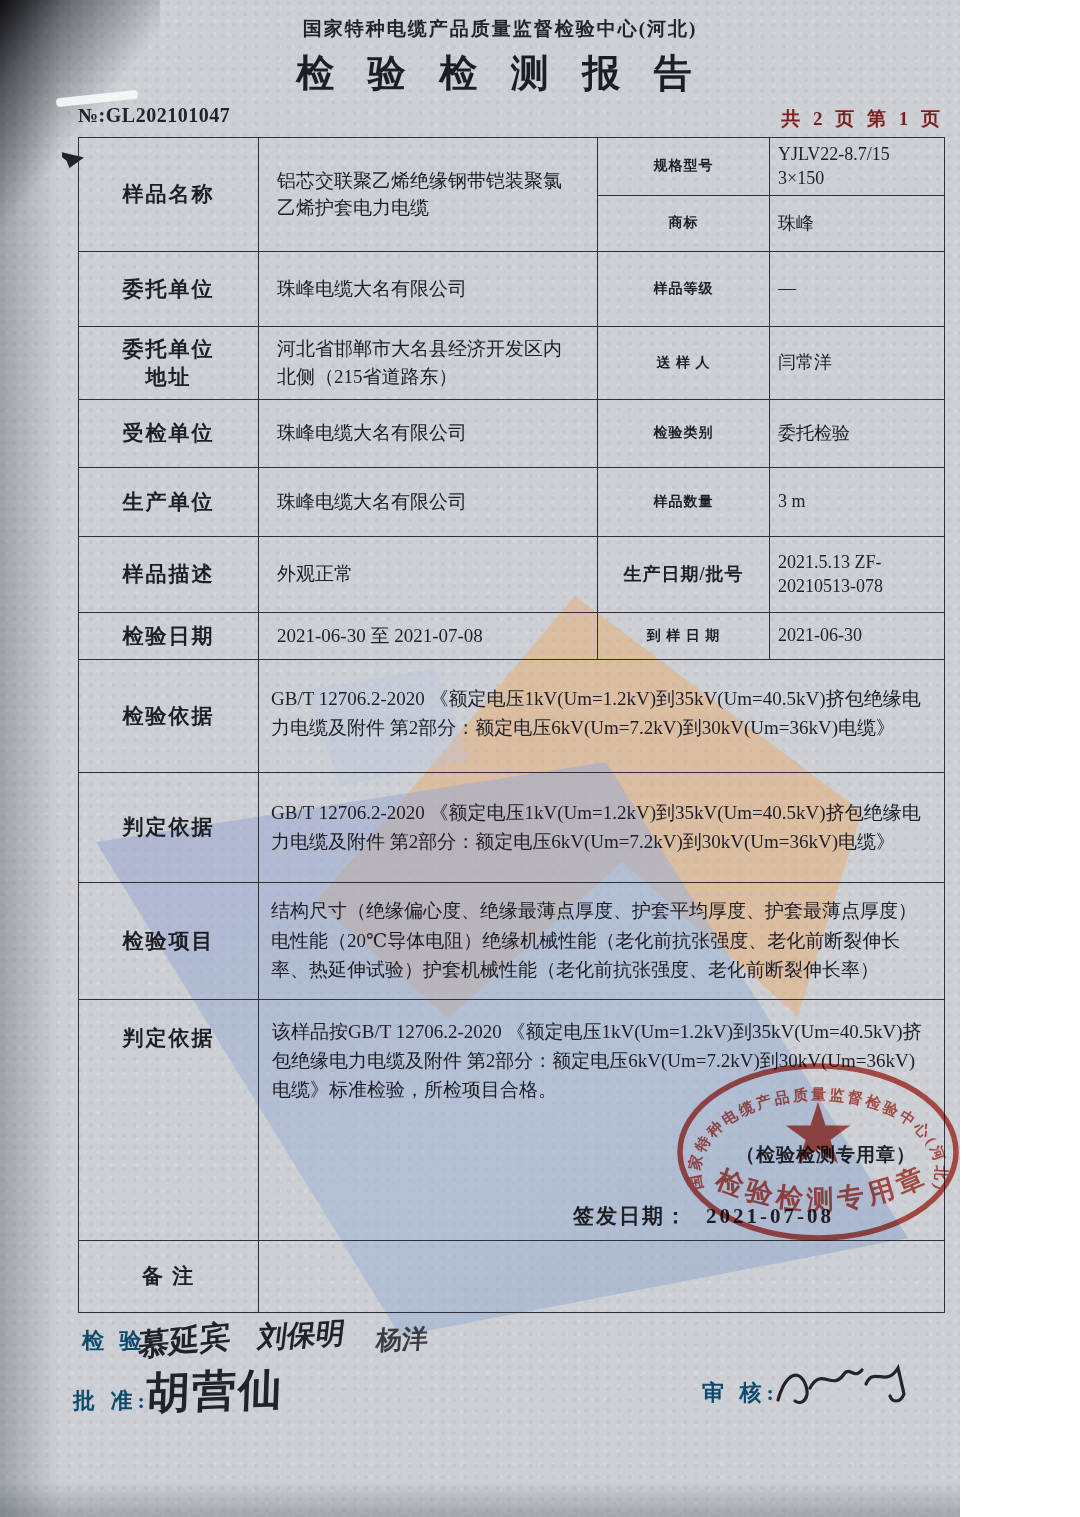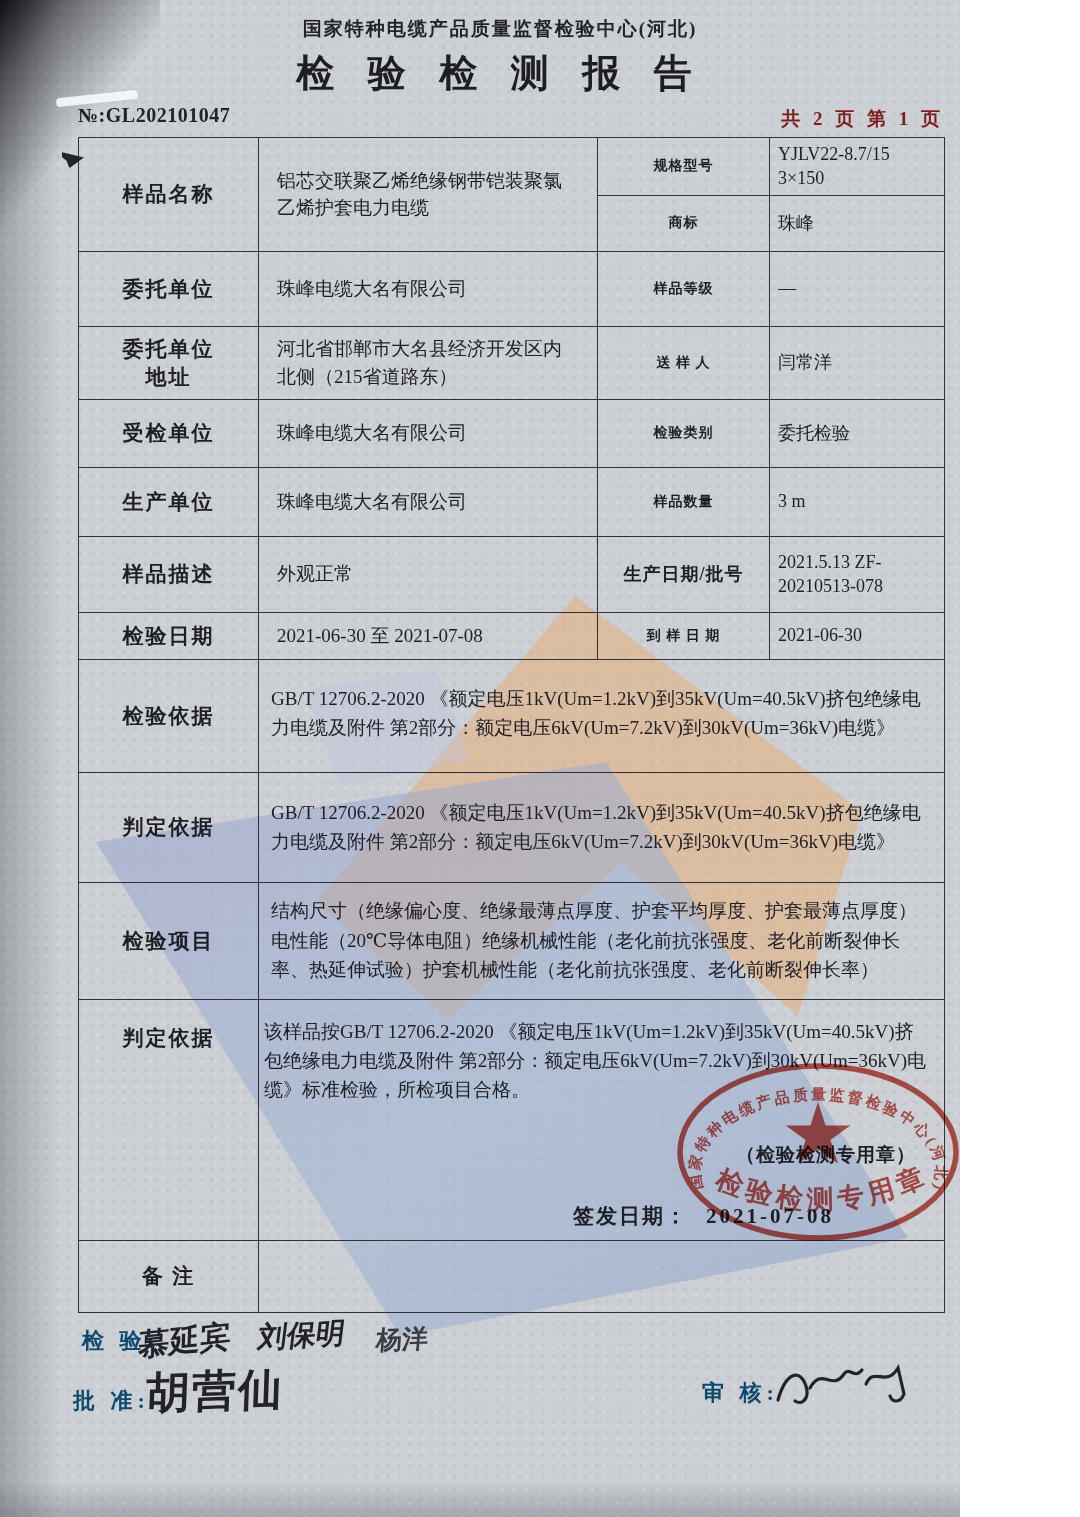--- a/index.html
+++ b/index.html
@@ -47,21 +47,21 @@
     table-layout:fixed;width:866px;background:transparent;}
   table.form td{border:1.7px solid #30303a;color:#1e1e26;overflow:hidden;
     font-family:"Liberation Serif","DejaVu Serif",serif;}
   td.lab{font-size:21px;font-weight:bold;text-align:center;letter-spacing:2px;white-space:pre-line;}
   td.rlab{font-size:14px;font-weight:bold;text-align:center;letter-spacing:1px;}
   td.val{font-size:19px;padding:4px 18px;line-height:1.45;}
   td.rval{font-size:18px;padding:4px 8px;line-height:1.35;}
   td.wide{font-size:19px;padding:10px 12px;line-height:1.55;vertical-align:middle;}
   td.top-pad{vertical-align:top;padding-top:24px;}
   .concl-cell{position:relative;vertical-align:top;}
-  .concl-text{padding:16px 12px 0 4px;font-size:19px;line-height:1.55;}
+  .concl-text{padding:16px 12px 0 12px;font-size:19px;line-height:1.55;}
   .seal-note{position:absolute;right:28px;top:142px;font-size:19px;font-weight:bold;letter-spacing:1px;}
   .issue-line{position:absolute;left:314px;top:202px;font-size:21px;font-weight:bold;letter-spacing:2px;}
   .issue-line .date{margin-left:18px;letter-spacing:3px;}
 
   
   .stamp-main{position:absolute;left:668px;top:1052px;z-index:20;opacity:.85;mix-blend-mode:multiply;}
   .stamp-spine{position:absolute;left:-12px;top:626px;opacity:.8;transform:rotate(-16deg);}
 
   
   .sig-label{position:absolute;z-index:6;font-size:22px;font-weight:bold;color:#0c4a6e;letter-spacing:5px;}

